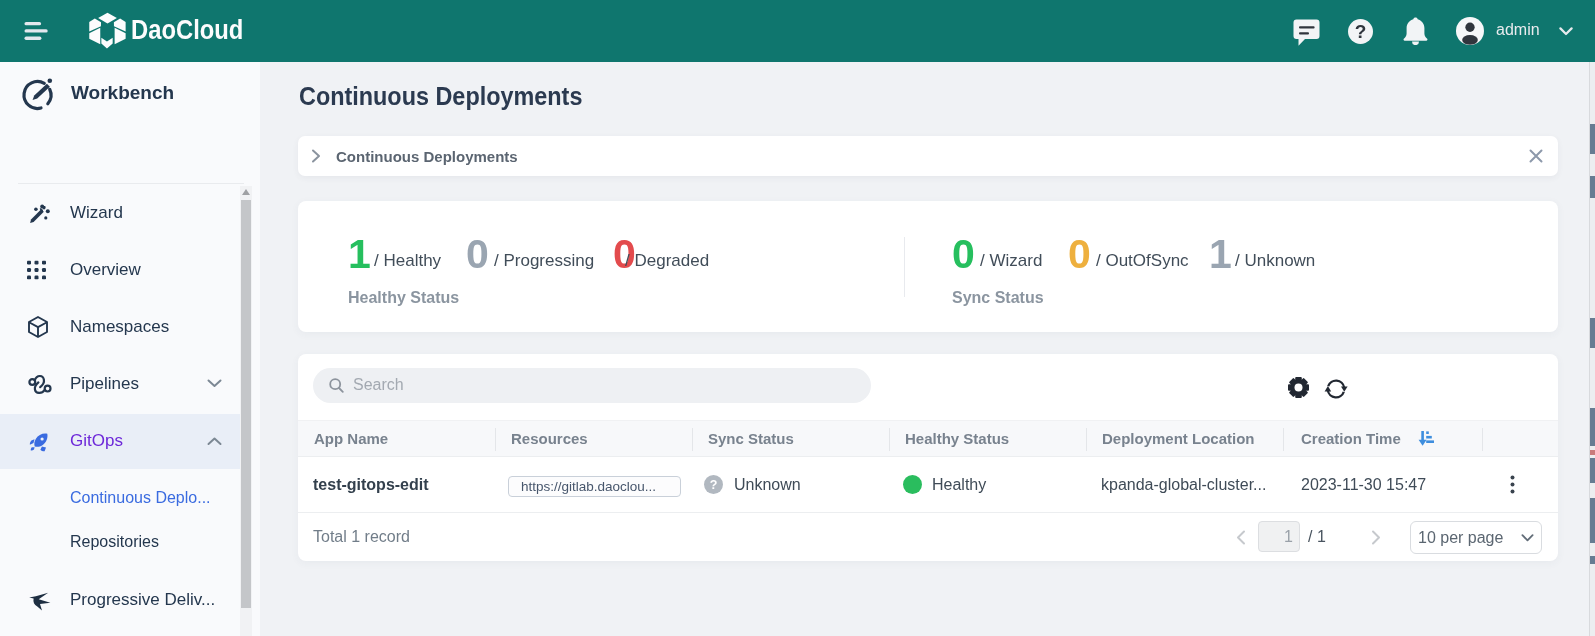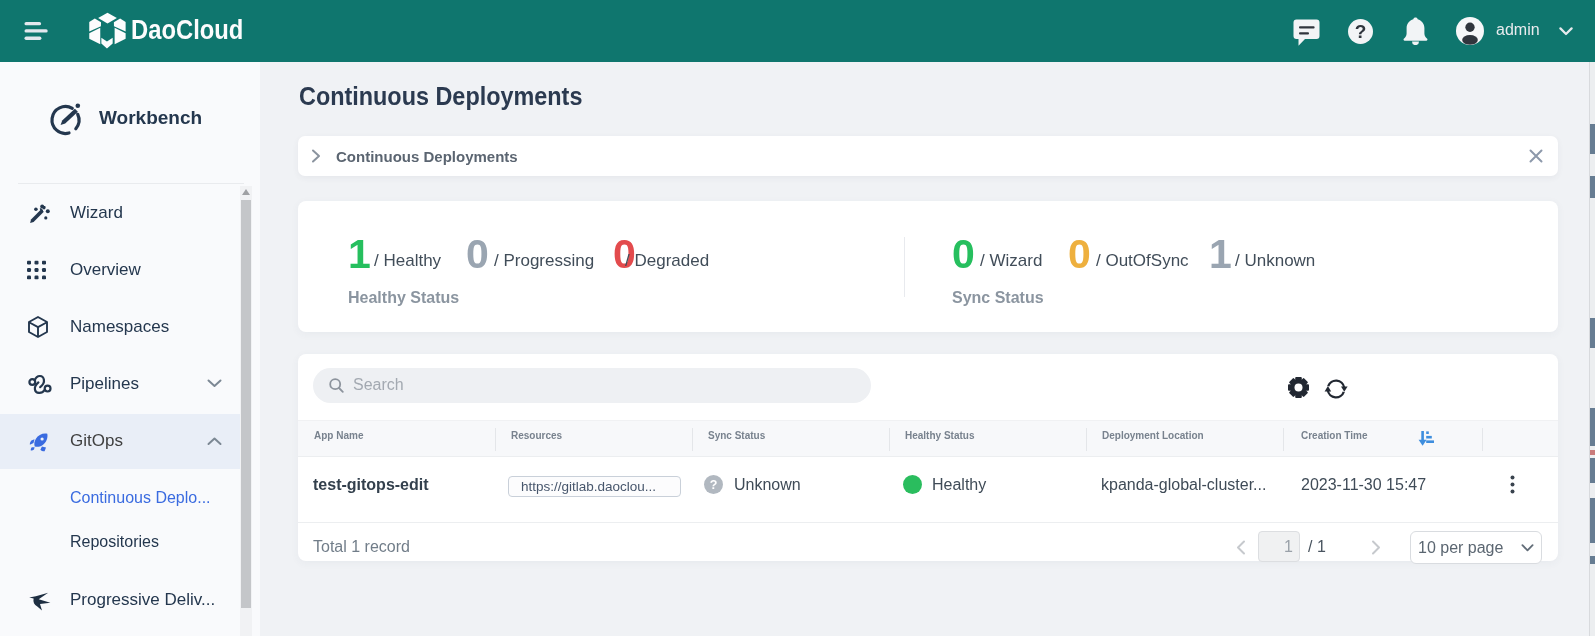--- a/index.html
+++ b/index.html
@@ -10,21 +10,21 @@
 
 .header { position:absolute; left:0; top:0; width:1595px; height:62px; background:#0f766e; }
 .logo-text { position:absolute; left:131px; top:14px; font-size:28px; font-weight:bold; color:#fcfcfd; transform:scaleX(0.85); transform-origin:left center; }
 .admin-txt { position:absolute; left:1496px; top:21px; font-size:16px; color:#e9ebee; }
 
 
 .sidebar { position:absolute; left:0; top:62px; width:260px; height:574px; background:#f9fafc; }
 .sb-item { position:absolute; left:0; width:240px; height:56px; }
 .sb-txt { position:absolute; left:70px; top:50%; transform:translateY(-50%); font-size:17px; color:#24374e; font-weight:500;}
 .sb-ico { position:absolute; left:27px; top:50%; transform:translateY(-50%); }
-.wb-row { position:absolute; left:0; top:36px; width:260px; height:40px;margin-left:28px; }
+.wb-row { position:absolute; left:0; top:11px; width:260px; height:40px; }
 .wb-row .t { position:absolute; left:71px; top:9px; font-size:19px; font-weight:bold; color:#24374e; }
 .def-row { position:absolute; left:13px; top:76px; width:234px; height:38px; background:#e9edf5; border-radius:10px; }
 .def-row .t { position:absolute; left:48px; top:9px; font-size:18px; color:#26384f; }
 .sb-div { position:absolute; left:18px; top:121px; width:226px; height:1px; background:#e9ebee; }
 .gitops-bg { position:absolute; left:0; top:352px; width:240px; height:55px; background:#e9eef7; }
 .sub-txt { position:absolute; left:70px; font-size:16px; }
 .sb-scroll { position:absolute; left:240px; top:124px; width:12px; height:450px; background:#f1f2f4; }
 .sb-thumb { position:absolute; left:1px; top:14px; width:10px; height:408px; background:#c4c6c9; }
 
 
@@ -38,24 +38,24 @@
 .num { position:absolute; top:30px; font-size:41px; font-weight:bold; }
 .den { position:absolute; top:50px; font-size:17px; color:#414d59; }
 .slabel { position:absolute; top:88px; font-size:16px; font-weight:bold; color:#8b95a0; }
 
 
 .tcard { position:absolute; left:298px; top:354px; width:1260px; height:207px; background:#fff; border-radius:8px; box-shadow:0 2px 8px rgba(60,70,90,0.05); }
 .search { position:absolute; left:15px; top:14px; width:558px; height:35px; background:#eef0f3; border-radius:18px; }
 .search .ph { position:absolute; left:40px; top:8px; font-size:16px; color:#a3a9b1; }
 .btn { position:absolute; left:1071px; top:13px; width:173px; height:39px; background:#2667e4; border-radius:8px; color:#fff; font-size:16.5px; text-align:center; line-height:39px; }
 .thead { position:absolute; left:0; top:66px; width:1260px; height:37px; background:#f7f8fa; border-top:1px solid #f0f1f3; border-bottom:1px solid #eceef0; }
-.th { position:absolute; top:9px; font-size:10px; font-weight:bold; color:#78828e; }
+.th { position:absolute; top:9px; font-size:15px; font-weight:bold; color:#78828e; }
 .th-sep { position:absolute; top:7px; width:1px; height:23px; background:#e4e6e9; }
 .trow { position:absolute; left:0; top:103px; width:1260px; height:55px; }
-.tfoot { position:absolute; left:0; top:168px; width:1260px; height:49px; border-top:1px solid #eceef0; }
+.tfoot { position:absolute; left:0; top:158px; width:1260px; height:49px; border-top:1px solid #eceef0; }
 .cell { position:absolute; font-size:16px; color:#3f4b57; }
 
 
 .pscroll { position:absolute; left:1589px; top:62px; width:6px; height:574px; background:#eceef0; border-left:1px solid #d8dadd; }
 .pseg { position:absolute; left:1590px; width:5px; background:#667c92; }
 </style>
 </head>
 <body>
 
 <div class="header">
@@ -169,21 +169,21 @@
   </div>
   <div class="gitops-bg"></div>
   <div class="sb-item" style="top:351px">
     <svg class="sb-ico" width="26" height="26" viewBox="0 0 26 26">
       <path fill="#3a6be0" d="M20.3 5.8 C 15.8 4.9, 11.2 7, 8.9 10.7 C 7.3 13.2, 7 15.9, 7.7 18.4 C 10.2 19.1, 12.9 18.8, 15.4 17.2 C 19.1 14.9, 21.2 10.3, 20.3 5.8 Z"></path>
       <circle cx="15.1" cy="11" r="1.6" fill="#eef2f8"></circle>
       <path fill="#3a6be0" d="M7.5 11.2 L4.4 12.6 C 3.3 13.7, 2.7 15.3, 2.9 16.8 L6.5 15.1 Z"></path>
       <path fill="#3a6be0" d="M14.9 18.6 L13.4 21.7 C 14.5 22.8, 16.1 23.4, 17.6 23.2 L19 19.6 Z"></path>
       <path fill="#3a6be0" d="M4.8 19.2 C 4 20, 3.6 21.2, 3.8 22.4 C 5 22.6, 6.2 22.2, 7 21.4 L 7.6 19.3 Z"></path>
     </svg>
-    <span class="sb-txt" style="color:#404040">GitOps</span>
+    <span class="sb-txt" style="color:#6d28d9">GitOps</span>
     <svg class="abs" style="left:207px;top:24px" width="15" height="9" viewBox="0 0 15 9">
       <path d="M1.5 7 L7.5 1.5 L13.5 7" fill="none" stroke="#7c8894" stroke-width="2" stroke-linecap="round" stroke-linejoin="round"></path>
     </svg>
   </div>
   <span class="sub-txt" style="top:427px;color:#3a6be0">Continuous Deplo...</span>
   <span class="sub-txt" style="top:471px;color:#24374e">Repositories</span>
   <div class="sb-item" style="top:510px">
     <svg class="sb-ico" width="26" height="26" viewBox="0 0 26 26">
       <path fill="#1e2f42" d="M2.2 10.6 L8.8 9.2 L21.2 5.8 L11.7 12.3 L23.4 15.8 L13 16.9 L15 23.5 L10.3 19.5 C 7.1 18, 5.9 14.7, 6.6 11.5 Z"></path>
     </svg>

